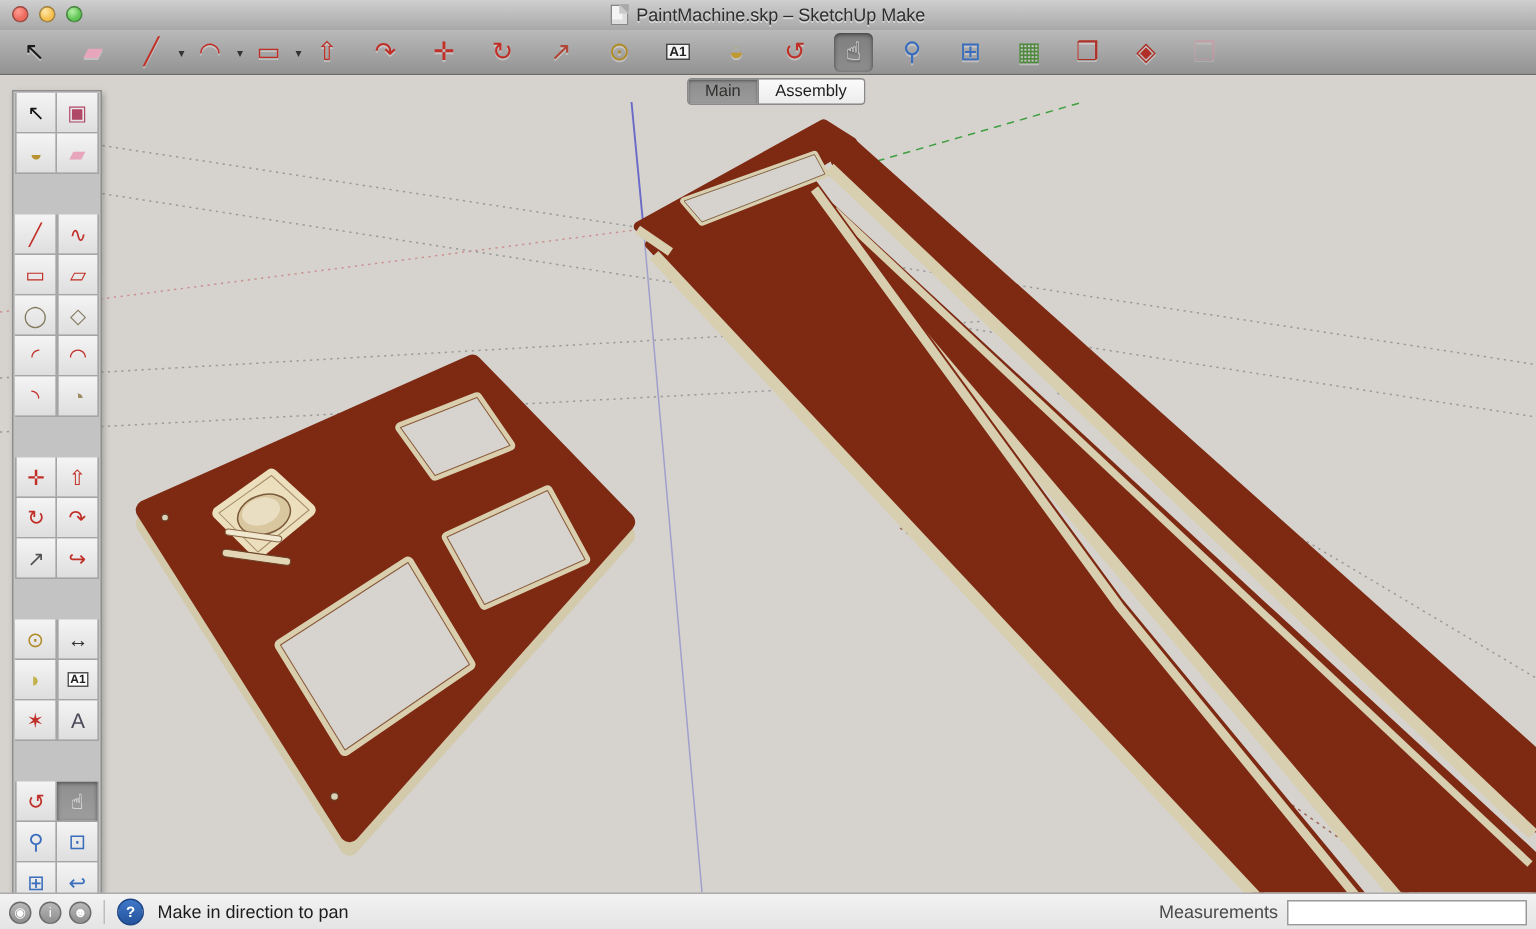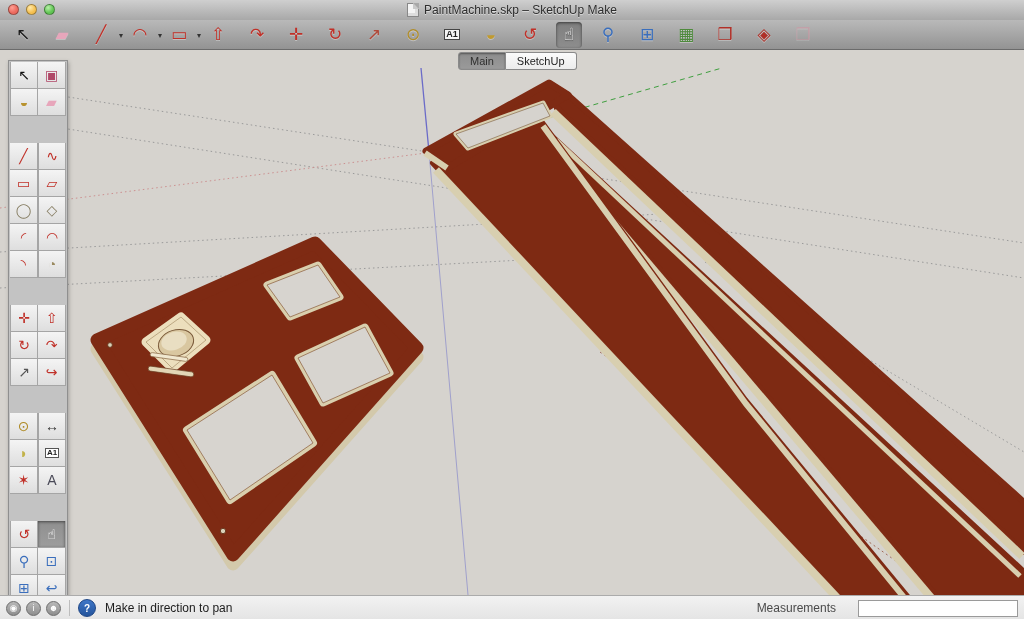--- a/index.html
+++ b/index.html
@@ -66,21 +66,21 @@
     background:linear-gradient(#f2f2f2,#e4e4e4);border-top:1px solid #ababab;
     display:flex;align-items:center;font-size:12px;color:#1c1c1c;}
   .sicons{display:flex;gap:5px;align-items:center;padding:0 8px 0 6px;}
   .scircle{width:15px;height:15px;border-radius:50%;box-sizing:border-box;
     background:linear-gradient(#b9b9b9,#8e8e8e);border:1px solid #6c6c6c;color:#fff;
     font-size:9px;display:flex;align-items:center;justify-content:center;line-height:1;}
   .sdiv{width:1px;height:16px;background:#bdbdbd;margin-right:8px;}
   .help{width:16px;height:16px;border-radius:50%;background:linear-gradient(#3f77c8,#24549c);
     border:1px solid #1d4585;color:#fff;font-size:10px;font-weight:bold;
     display:flex;align-items:center;justify-content:center;margin-right:9px;}
-  .meas{margin-left:auto;display:flex;align-items:center;gap:22px;padding-right:6px;}
+  .meas{margin-left:auto;display:flex;align-items:center;gap:6px;padding-right:6px;}
   .meas label{color:#4a4a4a;}
   .meas input{width:152px;height:15px;border:1px solid #9a9a9a;background:#fff;
     font-size:11px;padding:0 3px;}
 </style>
 </head>
 <body>
 
 <div class="window">
 
   <div class="titlebar">
@@ -230,21 +230,21 @@
 
         <g>
           <polygon points="456,134 543,103 550,116 468,148" fill="none" stroke="#d8cfb0" stroke-width="5" stroke-linejoin="round"></polygon>
           <polygon points="456,134 543,103 550,116 468,148" fill="#d6d3ce" stroke="#7a5a3a" stroke-width="0.6" stroke-linejoin="round"></polygon>
         </g>
       </g>
     </svg>
 
     <div class="tabs">
       <div class="tab active">Main</div>
-      <div class="tab idle">SketchUp</div>
+      <div class="tab idle">Assembly</div>
     </div>
 
     <div class="palette">
       <div class="pgrid">
           <div class="pcell">
             <span class="g" style="color: rgb(17, 17, 17);">↖</span>
           </div>
           <div class="pcell">
             <span class="g" style="color: rgb(176, 72, 104);">▣</span>
           </div>

